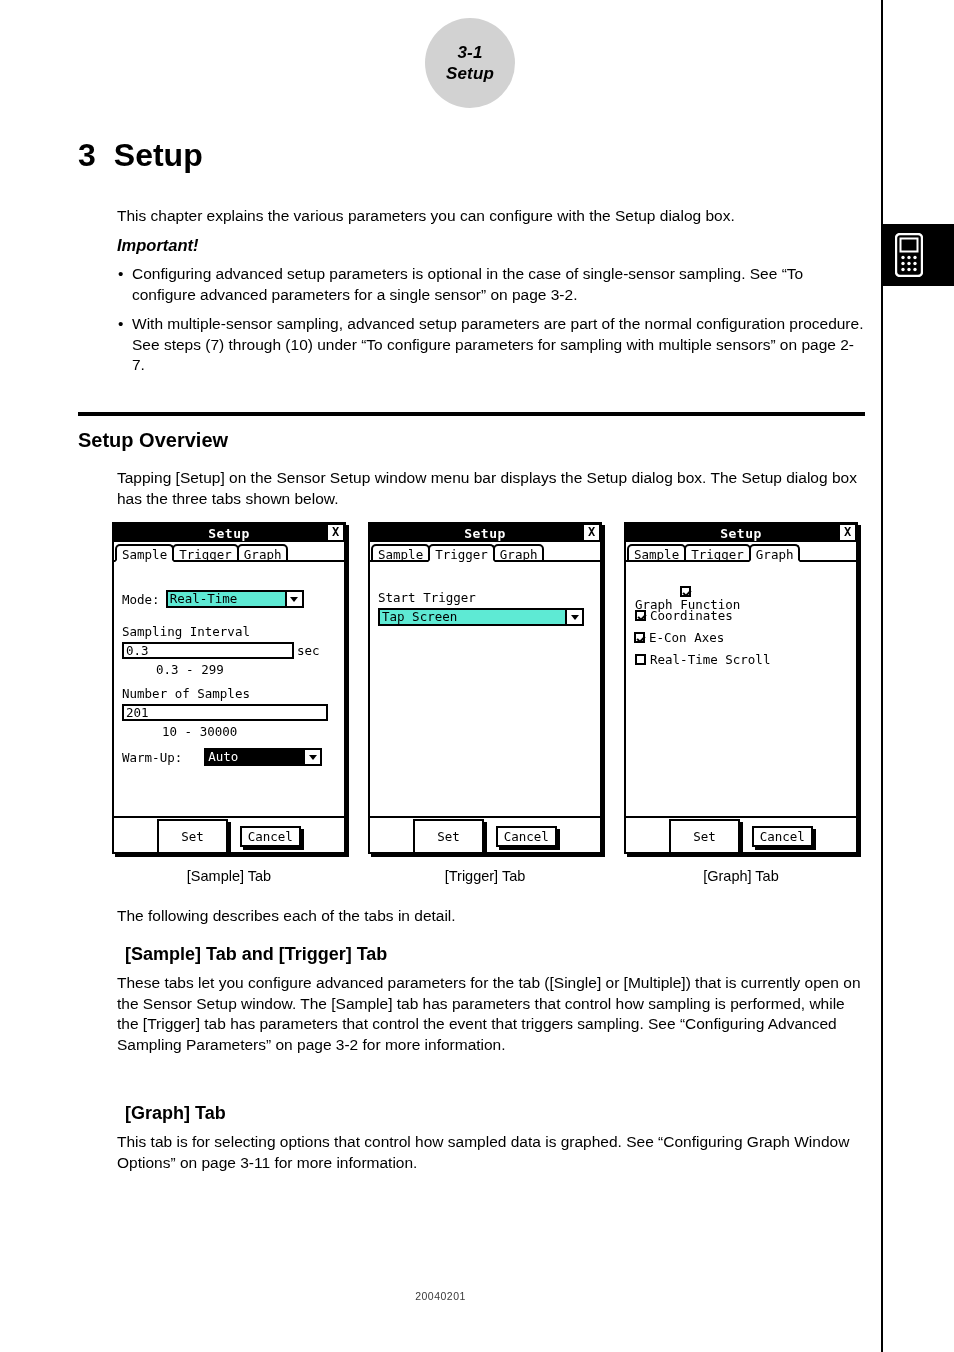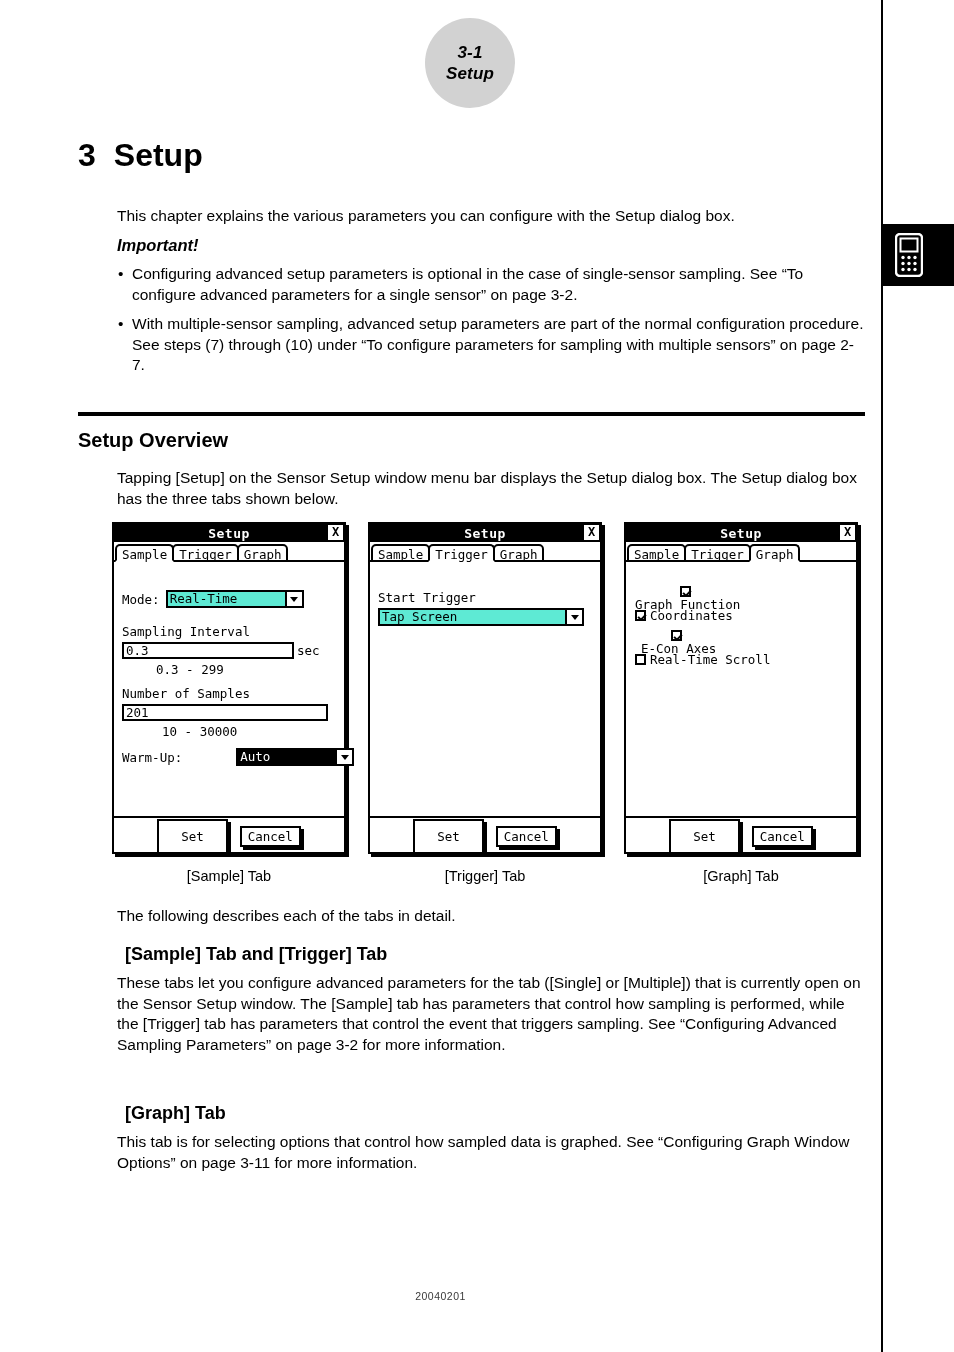--- a/index.html
+++ b/index.html
@@ -478,21 +478,21 @@
         <div class="rangetext" style="left:42px; top:100px;">0.3 - 299</div>
 
         <div class="row" style="left:8px; top:124px;">
           <span class="lbl">Number of Samples</span>
         </div>
         <div class="row" style="left:8px; top:142px;">
           <span class="field" style="width:206px;">201</span>
         </div>
         <div class="rangetext" style="left:48px; top:162px;">10 - 30000</div>
 
-        <div class="row" style="left:8px; top:186px;gap:32px;">
+        <div class="row" style="left:8px; top:186px;">
           <span class="lbl">Warm-Up:</span>
           <span class="combo inverted" style="width:118px; margin-left:22px;">
             <span class="val">Auto</span>
             <span class="arrow">
                 <i></i>
               </span>
           </span>
         </div>
       </div>
       <div class="dlg-footer">
@@ -542,21 +542,21 @@
       </div>
       <div class="dlg-body">
         <div class="chk-row" style="left:9px; top:24px;flex-direction:column;">
           <span class="chkbox checked"></span>
           <span>Graph Function</span>
         </div>
         <div class="chk-row" style="left:9px; top:46px;justify-content:center;">
           <span class="chkbox checked"></span>
           <span>Coordinates</span>
         </div>
-        <div class="chk-row" style="left:15px; top:68px;flex-direction:column;">
+        <div class="chk-row" style="left:8px; top:68px;">
           <span class="chkbox checked"></span>
           <span>E-Con Axes</span>
         </div>
         <div class="chk-row" style="left:9px; top:90px;">
           <span class="chkbox"></span>
           <span>Real-Time Scroll</span>
         </div>
       </div>
       <div class="dlg-footer">
         <div class="calcbtn wide">Set</div>

